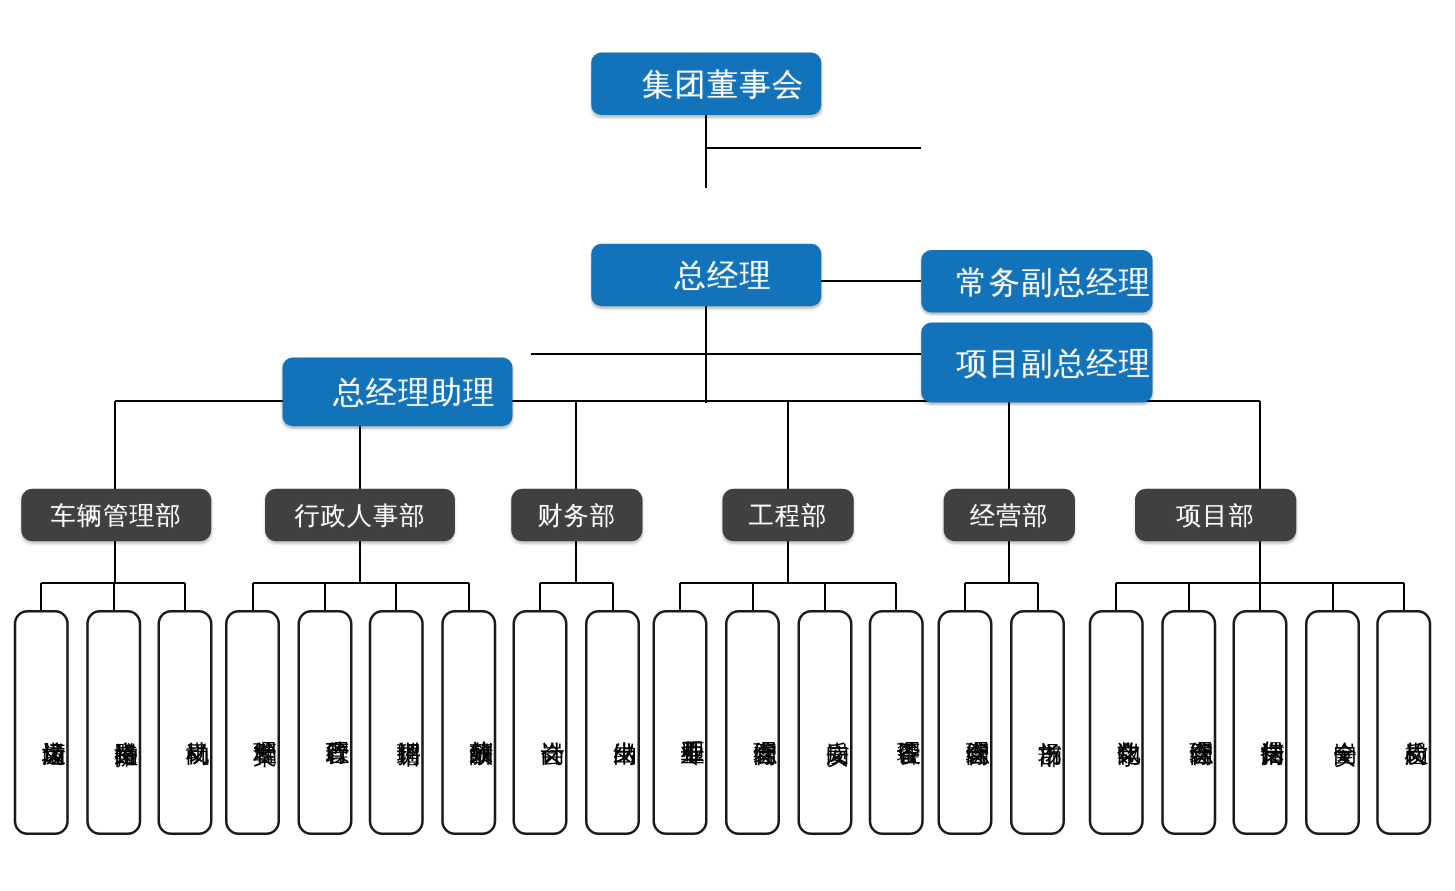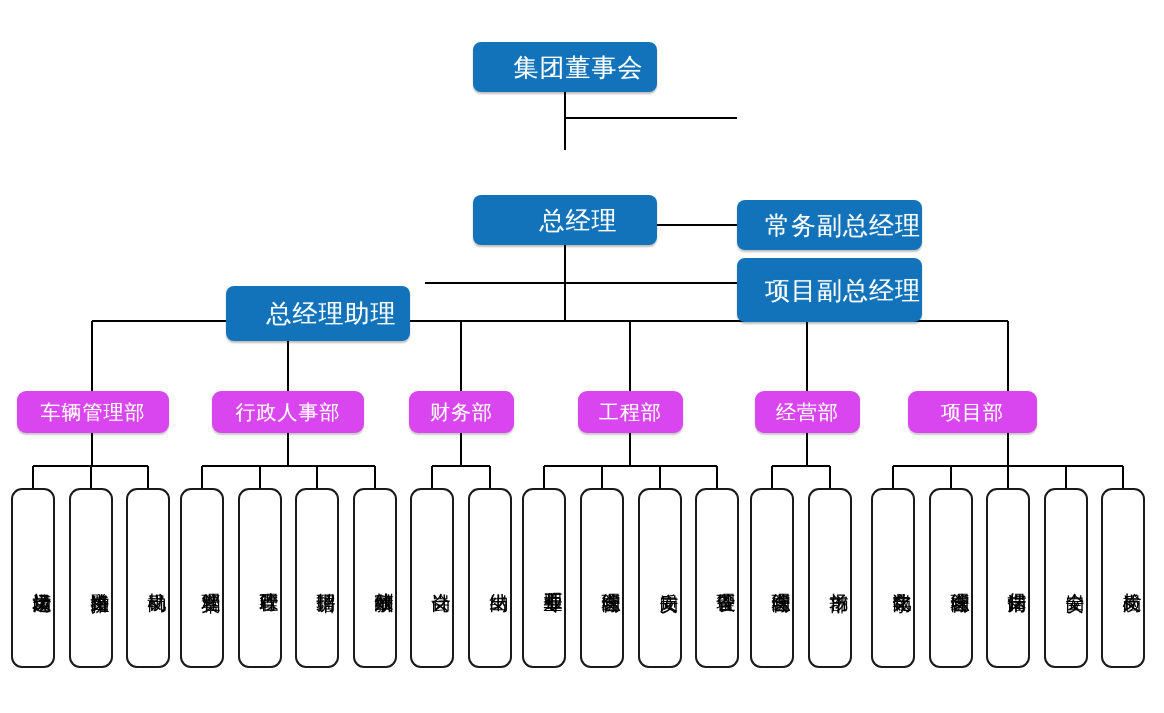--- a/index.html
+++ b/index.html
@@ -27,21 +27,21 @@
   }
   .node.blue{
     background:#1373ba;
     border-radius:8px;
     font-size:25px;
     box-shadow:0 2px 2px rgba(0,0,0,0.25);
     text-shadow:0 0 1px rgba(255,255,255,0.35);
     padding-left:27px;
   }
   .node.orange{
-    background:#d946ef;
+    background:#404040;
     border-radius:9px;
     font-size:20px;
     box-shadow:0 2px 2px rgba(0,0,0,0.22);
     text-shadow:0 0 1px rgba(255,255,255,0.3);
   }
   .node.leaf{
     background:#ffffff;
     border:2px solid #1a1a1a;
     border-radius:11px;
     color:#000000;

